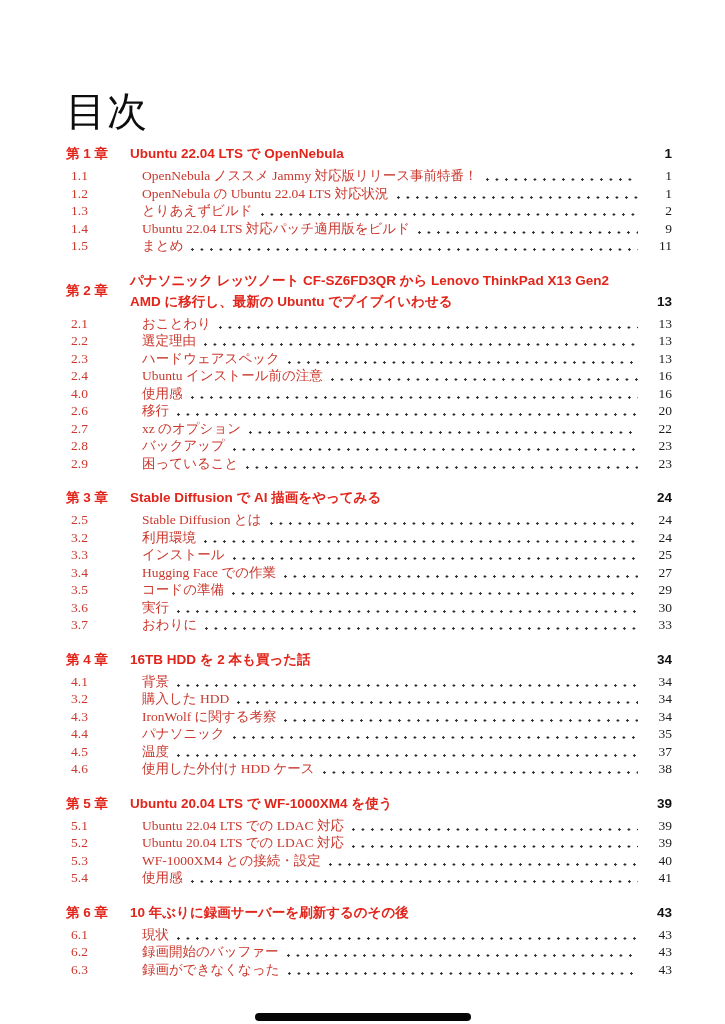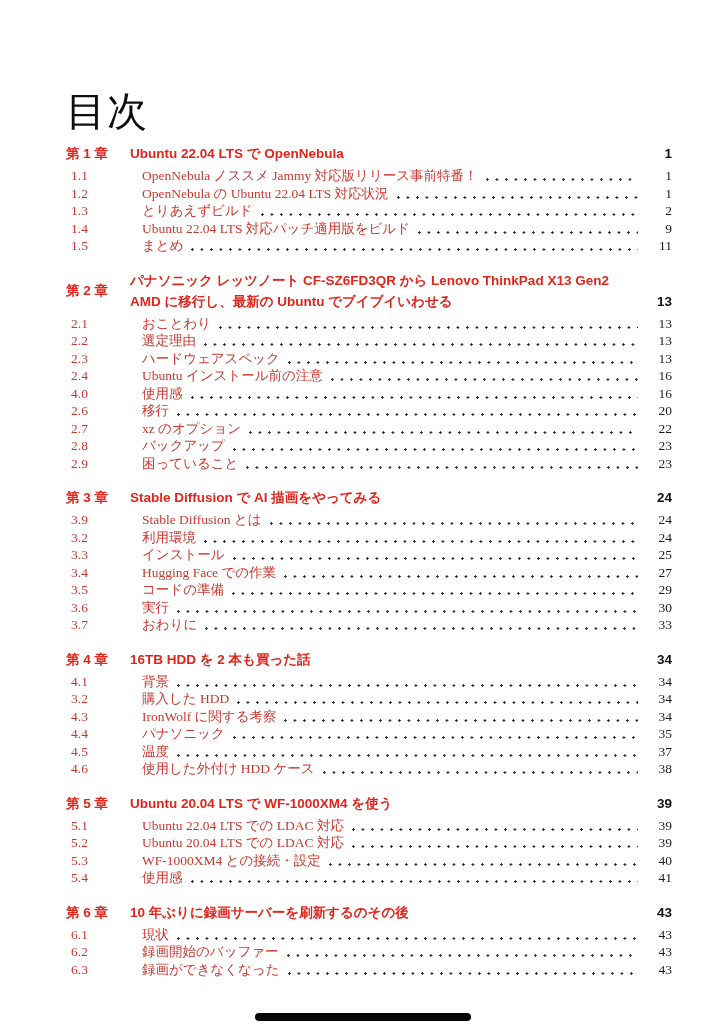--- a/index.html
+++ b/index.html
@@ -225,21 +225,21 @@
   </div>
 </div>
       <div class="chapter-block">
   <div class="row chap">
     <span class="num">第 3 章</span>
     <span class="c-title">Stable Diffusion で AI 描画をやってみる</span>
     <span class="pg">24</span>
   </div>
 
   <div class="row sec">
-    <span class="num">3.9</span>
+    <span class="num">2.5</span>
     <span class="s-title">Stable Diffusion とは</span>
     <span class="leader"></span>
     <span class="pg">24</span>
   </div>
 
   <div class="row sec">
     <span class="num">3.2</span>
     <span class="s-title">利用環境</span>
     <span class="leader"></span>
     <span class="pg">24</span>

